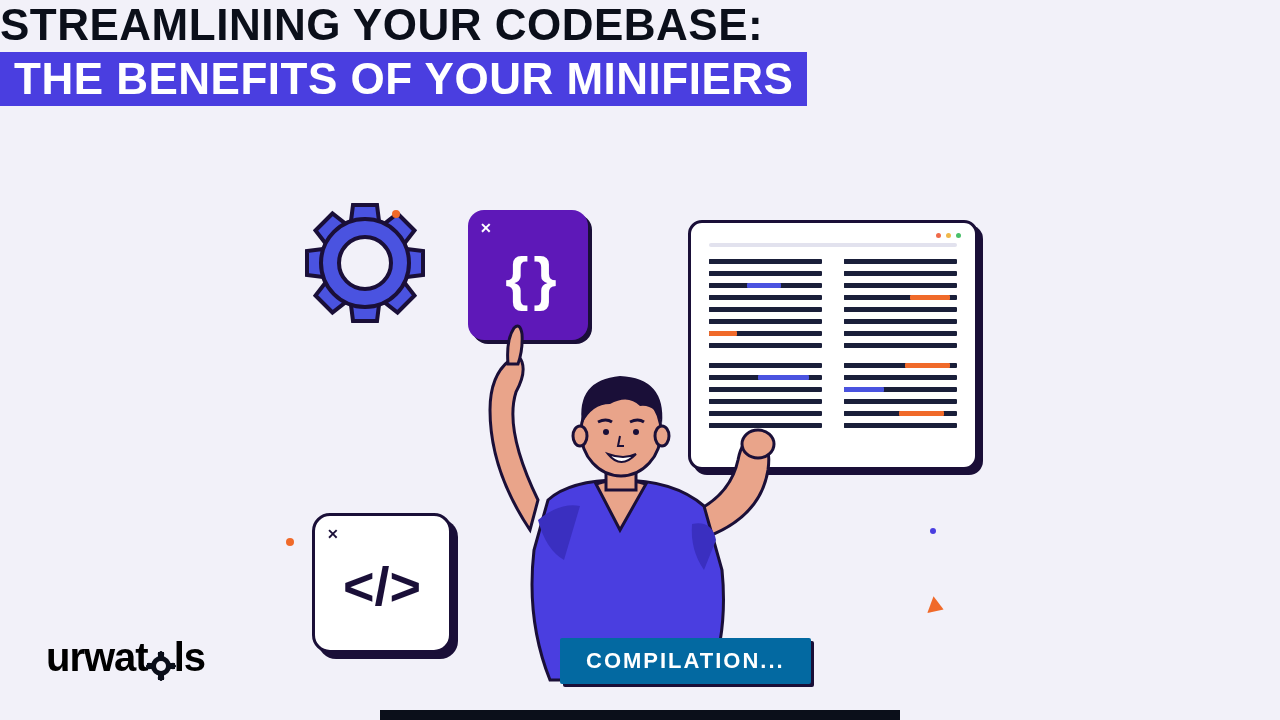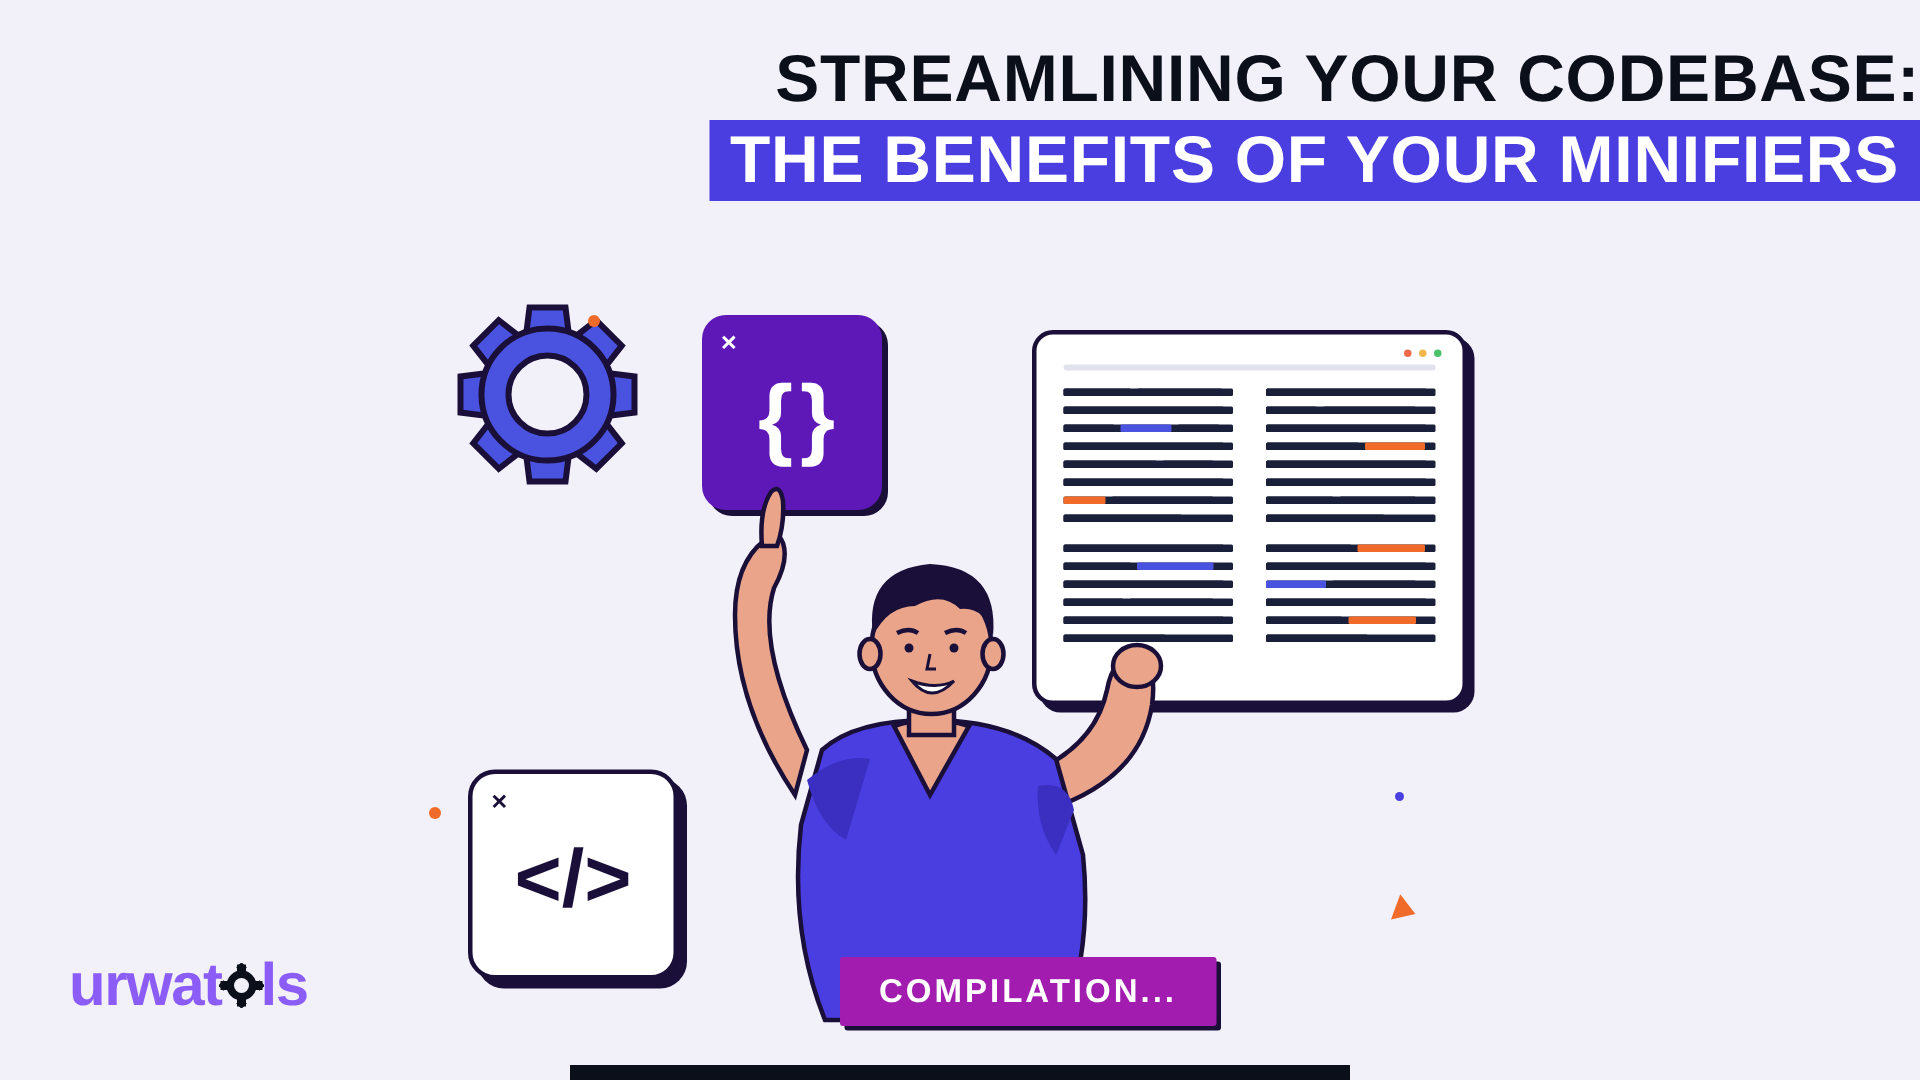--- a/index.html
+++ b/index.html
@@ -5,22 +5,21 @@
   * { margin: 0; padding: 0; box-sizing: border-box; }
   body {
     width: 1280px;
     height: 720px;
     background: #f2f1f9;
     font-family: 'Arial Black', Arial, sans-serif;
     position: relative;
     overflow: hidden;
   }
   .title-block {
-    text-align: right;
-    padding-top: 28px;
+    text-align: left;
   }
   .title-line1 {
     font-size: 44px;
     font-weight: 900;
     color: #0b0f1a;
     letter-spacing: 0.5px;
   }
   .title-line2 {
     display: inline-block;
     font-size: 44px;
@@ -161,41 +160,41 @@
     left: 210px;
     top: 140px;
     width: 320px;
     height: 370px;
   }
   
   .pill {
     position: absolute;
     left: 310px;
     top: 458px;
-    background: #a21caf;
+    background: #0369a1;
     color: #fff;
     font-weight: 900;
     font-size: 22px;
     letter-spacing: 2px;
     padding: 10px 26px;
     border-radius: 2px;
     box-shadow: 3px 3px 0 #1a0f38;
   }
   
   .logo {
     position: absolute;
     left: 46px;
     bottom: 40px;
     font-family: Arial, sans-serif;
     font-weight: 900;
     font-size: 40px;
-    color: #8b5cf6;
+    color: #000000;
     letter-spacing: -1px;
     display: flex;
-    align-items: flex-start;
+    align-items: center;
   }
   .logo .gearlet {
     display: inline-block;
     width: 30px;
     height: 30px;
     margin: 0 -2px;
     position: relative;
     top: 2px;
   }
   

